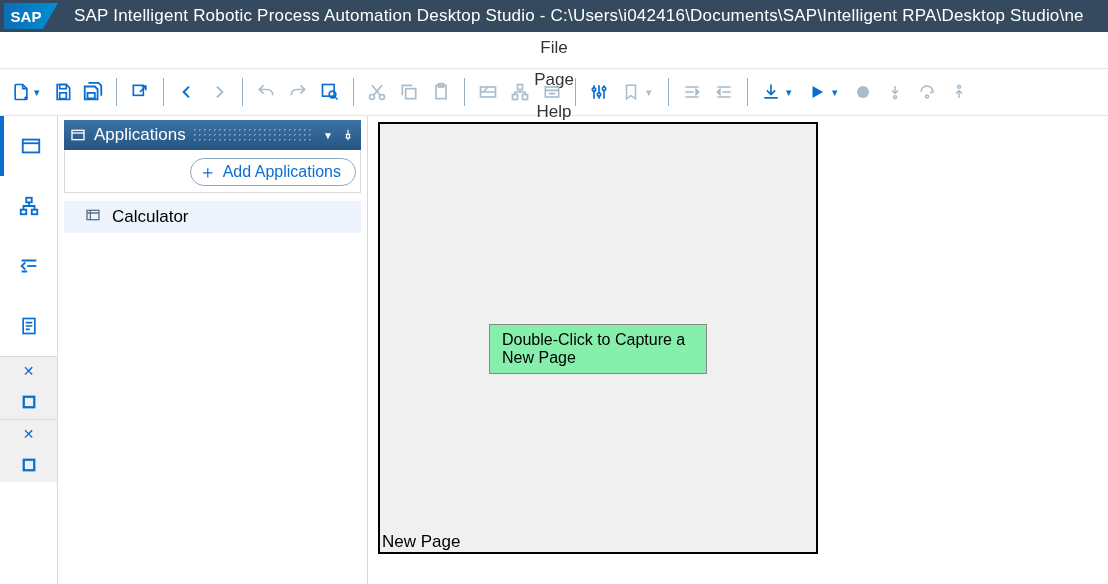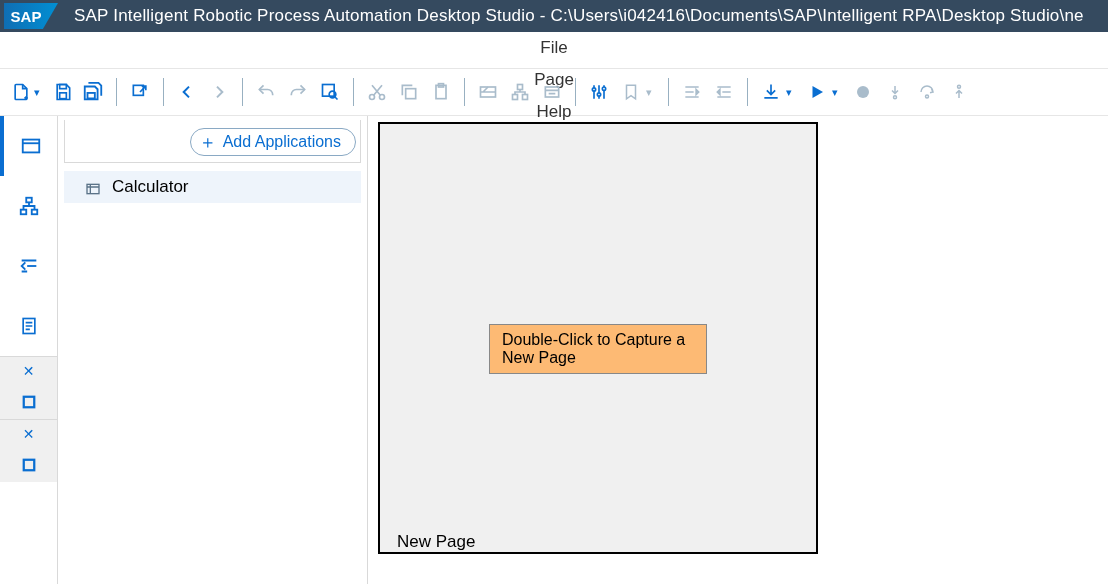--- a/index.html
+++ b/index.html
@@ -36,28 +36,28 @@
 
 .sidepanel { width: 310px; border-right: 1px solid #d9d9d9; display: flex; flex-direction: column; padding-top: 4px; padding-left: 6px; padding-right: 6px;}
 .panel-header { background: #2a5f8a; background: linear-gradient(#3a73a5,#265582); color: #fff; height: 30px; display: flex; align-items: center; padding: 0 6px; font-size: 17px; }
 .panel-header .hicon { margin-right: 8px; display:flex; }
 .panel-header .spacer { flex: 1; background-image: radial-gradient(circle, rgba(255,255,255,0.35) 1px, transparent 1px); background-size: 5px 5px; margin: 0 6px; height: 16px;}
 .panel-header .dropdown-caret { font-size: 10px; margin: 0 6px; }
 .panel-header .pin { margin-left: 2px; }
 .add-app-row { padding: 8px 4px 6px; display:flex; justify-content:flex-end; border:1px solid #d9d9d9; border-top:none; }
 .add-app-btn { border: 1px solid #8aa9c4; border-radius: 14px; padding: 4px 14px 4px 8px; color:#0a6ed1; font-size:16px; display:flex; align-items:center; gap:6px; background:#fff; }
 .app-tree { padding: 8px 0; }
-.app-item { display:flex; align-items:flex-end; gap:10px; padding: 6px 8px 6px 20px; color:#000; font-size:17px; background:#eef4fb; }
+.app-item { display:flex; align-items:flex-start; gap:10px; padding: 6px 8px 6px 20px; color:#000; font-size:17px; background:#eef4fb; }
 .app-item .aicon { color:#5b7388; }
 
 
 .canvas-area { flex: 1; padding: 6px 0 0 10px; }
 .page-frame { width: 440px; height: 432px; border: 2px solid #000; background: #f0f0f0; position: relative; }
-.capture-box { position:absolute; top: 200px; left: 50%; transform: translateX(-50%); padding: 6px 12px; background:#fdba74; border:1px solid #888; font-size:16px; }
-.page-label { position:absolute; bottom: 0; left: 17px; font-size:17px; }
+.capture-box { position:absolute; top: 200px; left: 50%; transform: translateX(-50%); padding: 6px 12px; background:#86efac; border:1px solid #888; font-size:16px; }
+.page-label { position:absolute; bottom: 0; left: 2px; font-size:17px; }
 
 svg { display:block; }
 </style>
 </head>
 <body>
 
 <div class="title-bar">
   <div class="sap-logo-wrap">
     <div class="sap-logo">SAP</div>
   </div>
@@ -281,20 +281,36 @@
       <div class="vtab-smallx">✕</div>
       <div style="height:34px;display:flex;align-items:center;justify-content:center">
         <svg width="18" height="18" viewBox="0 0 24 24" fill="none" stroke="#0a6ed1" stroke-width="3">
             <rect x="5" y="5" width="14" height="14"></rect>
           </svg>
       </div>
     </div>
   </div>
 
   <div class="sidepanel">
+    <div class="panel-header">
+      <span class="hicon">
+        <svg width="16" height="16" viewBox="0 0 24 24" fill="none" stroke="#fff" stroke-width="2">
+            <rect x="3" y="5" width="18" height="14"></rect>
+            <path d="M3 9h18"></path>
+          </svg>
+      </span>
+      <span>Applications</span>
+      <span class="spacer"></span>
+      <span class="dropdown-caret">▼</span>
+      <span class="pin">
+        <svg width="14" height="14" viewBox="0 0 24 24" fill="none" stroke="#fff" stroke-width="2">
+            <path d="M12 3v8M8 11h8M10 11l-1 6h6l-1-6M12 17v4"></path>
+          </svg>
+      </span>
+    </div>
     <div class="add-app-row">
       <div class="add-app-btn">
         <span style="font-size:18px;line-height:1">＋</span>
         <span>Add Applications</span>
       </div>
     </div>
     <div class="app-tree">
       <div class="app-item">
         <span class="aicon">
           <svg width="18" height="16" viewBox="0 0 24 24" fill="none" stroke="currentColor" stroke-width="2">

